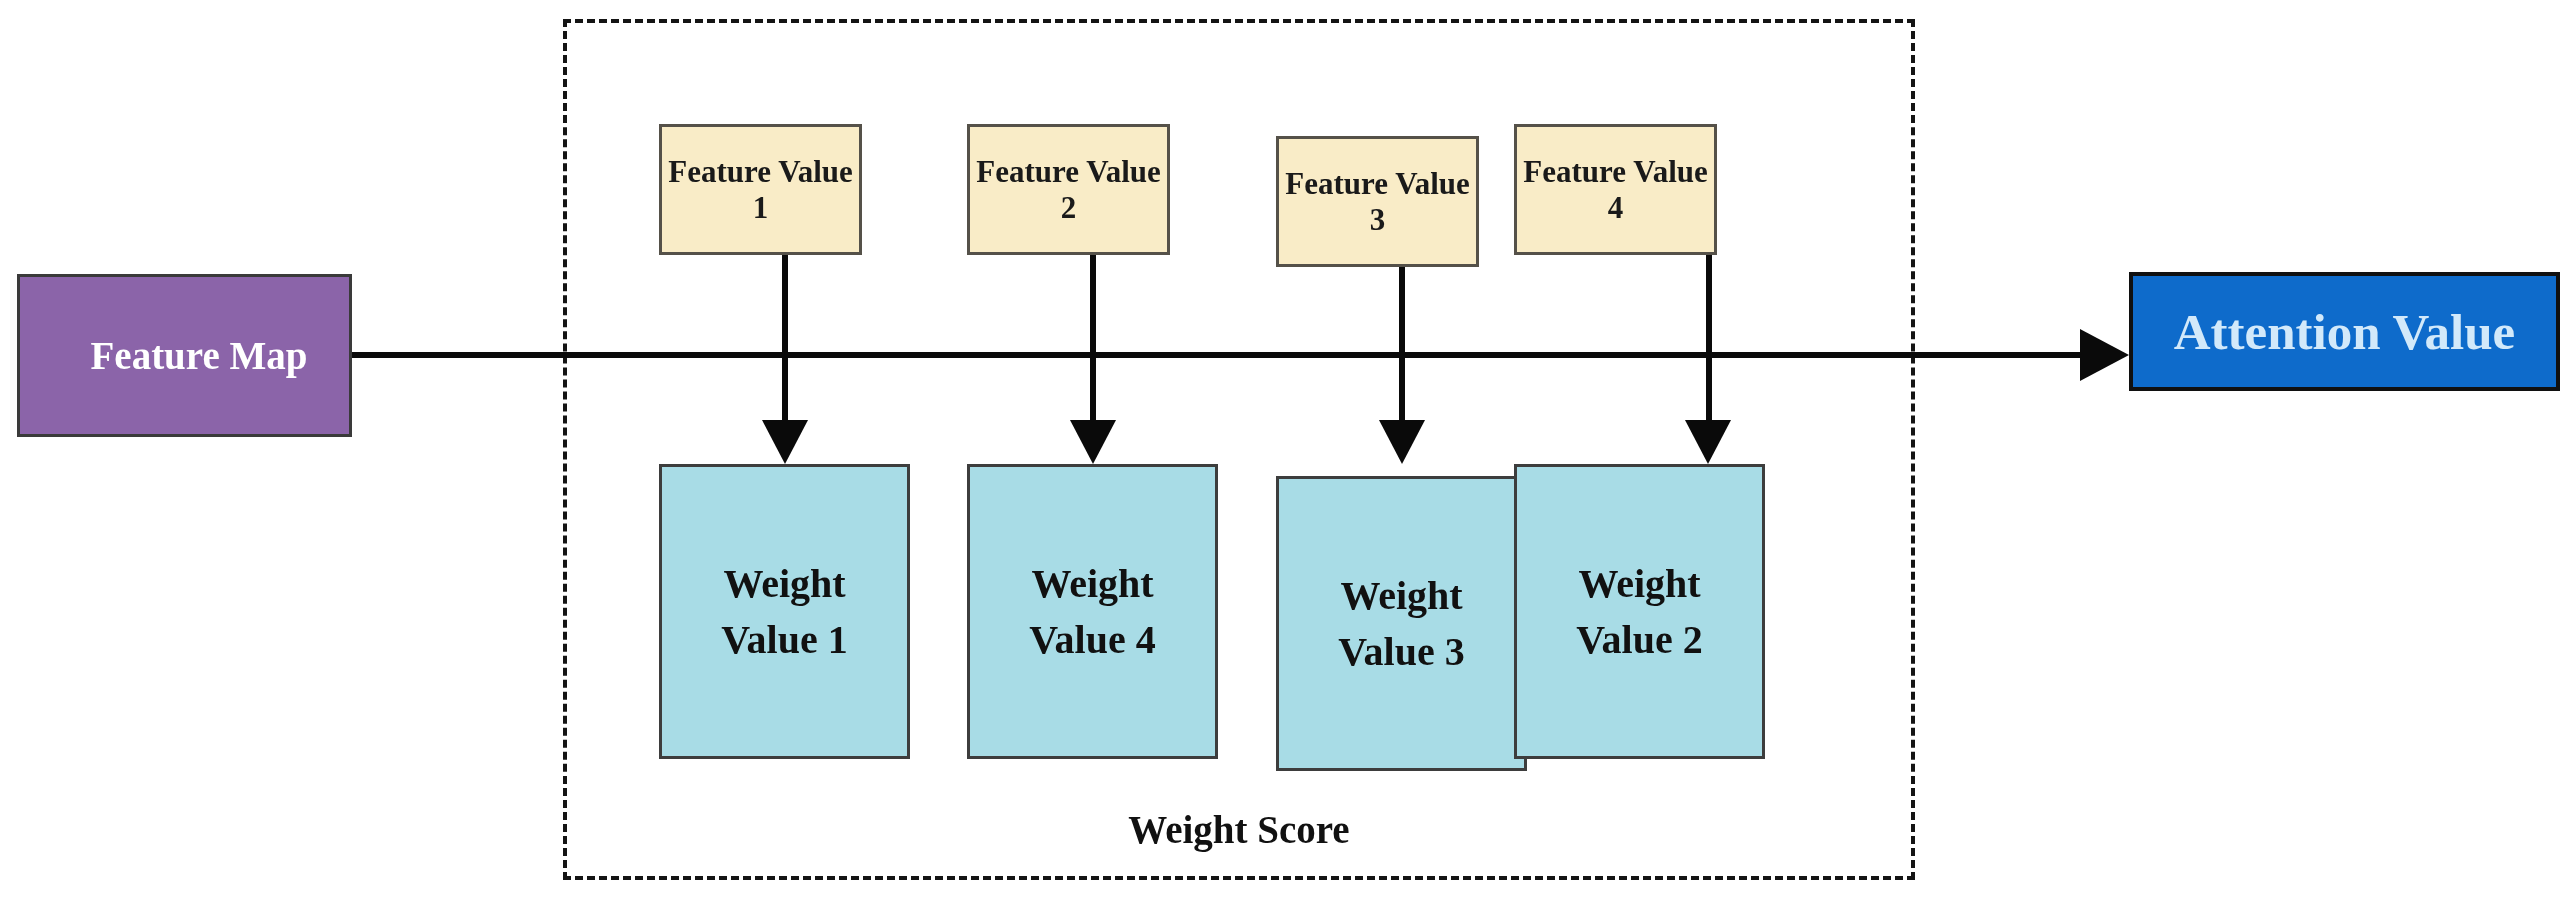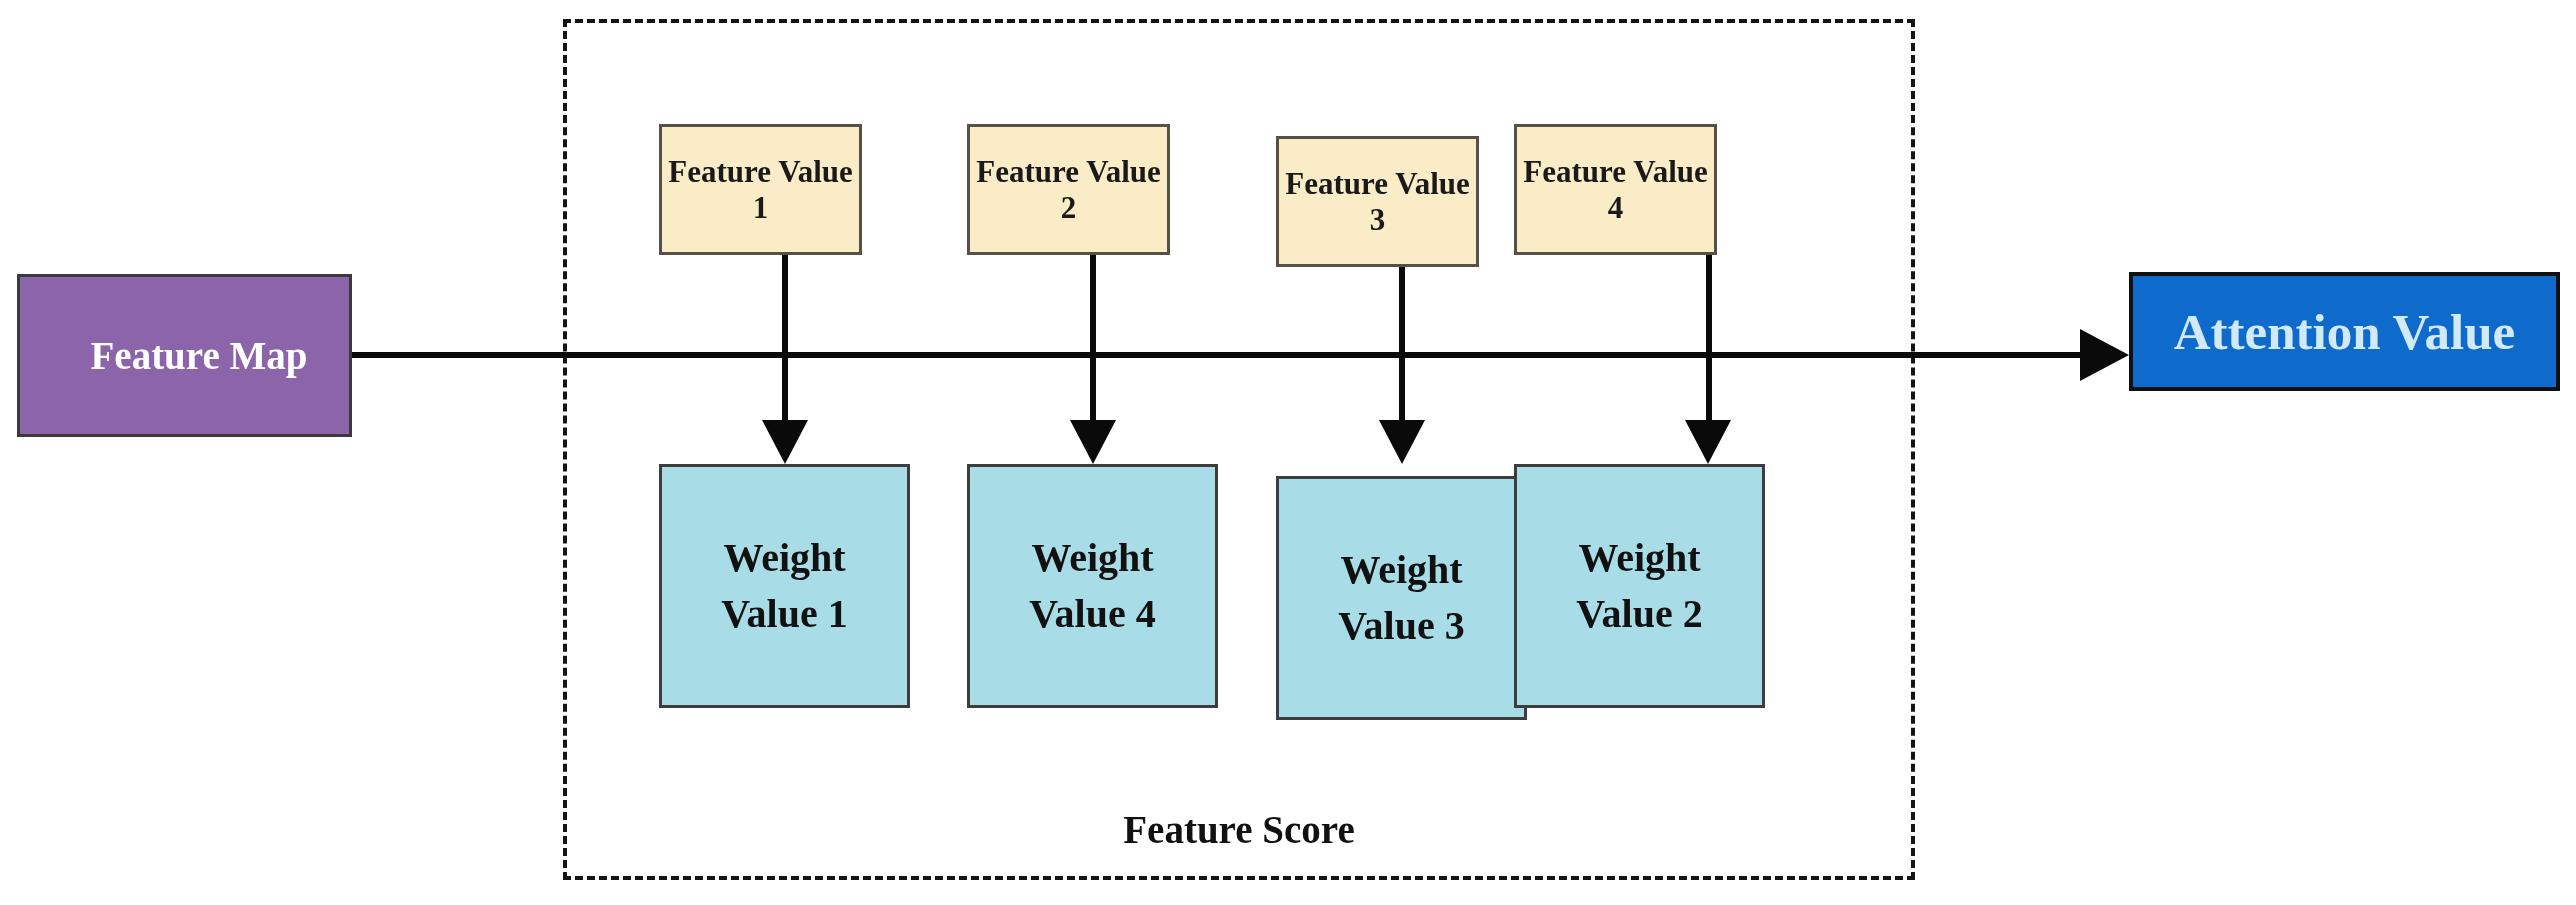--- a/index.html
+++ b/index.html
@@ -75,21 +75,21 @@
     height: 131px;
     background: var(--feature-value-fill, #F9ECC7);
     border: 3.4px solid #555149;
     color: #1a1a1a;
     font-size: 31px;
   }
   
   .wv {
     top: 464px;
     width: 251px;
-    height: 244px;
+    height: 295px;
     background: var(--weight-value-fill, #A8DCE6);
     border: 3.4px solid #3d3d3d;
     color: #111111;
     font-size: 40px;
     line-height: 1.4;
   }
   .wv span { display: block; }
   .c1 { left: 659px; }
   .c2 { left: 967px; }
   .c3 { left: 1276px; margin-top: 12px; }
@@ -133,21 +133,21 @@
   .vx2 .v-shaft { left: 1090px; } .vx2 .v-head { left: 1070px; }
   .vx3 .v-shaft { left: 1399px; } .vx3 .v-head { left: 1379px; }
   .vx4 .v-shaft { left: 1706px; } .vx4 .v-head { left: 1685px; }
 </style>
 </head>
 <body>
 
 <div class="canvas">
 
   <div class="dashed-box"></div>
-  <div class="weight-score-label">Feature Score</div>
+  <div class="weight-score-label">Weight Score</div>
 
   <div>
     <div class="line h-shaft"></div>
     <div class="h-head"></div>
   </div>
 
   <div class="vx1">
     <div class="line v-shaft"></div>
     <div class="v-head"></div>
   </div>

